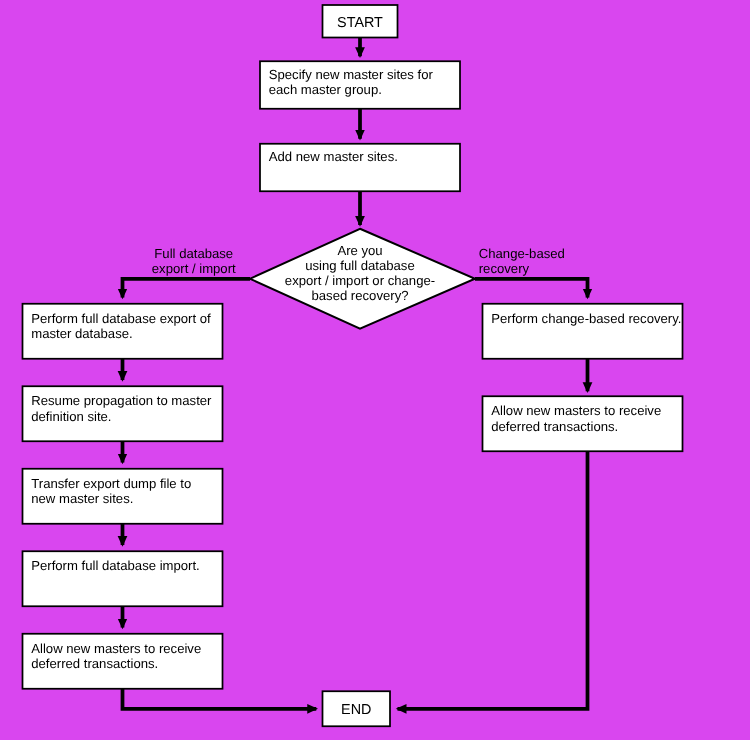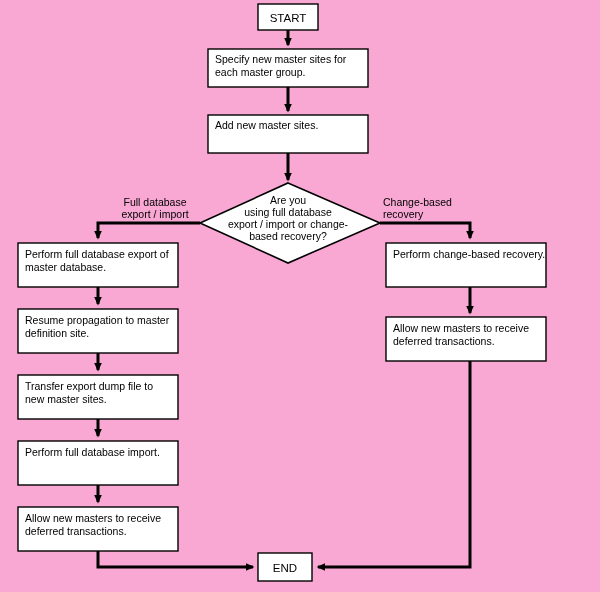--- a/index.html
+++ b/index.html
@@ -10,21 +10,21 @@
   body {
     width: 600px;
     height: 592px;
     font-family: "Liberation Sans", sans-serif;
     overflow: hidden;
   }
   #flowchart-root {
     position: relative;
     width: 600px;
     height: 592px;
-    background: #f9a8d4;
+    background: #d946ef;
   }
   svg.chart-layer {
     position: absolute;
     top: 0;
     left: 0;
     width: 600px;
     height: 592px;
   }
   .node-box {
     fill: #ffffff;

